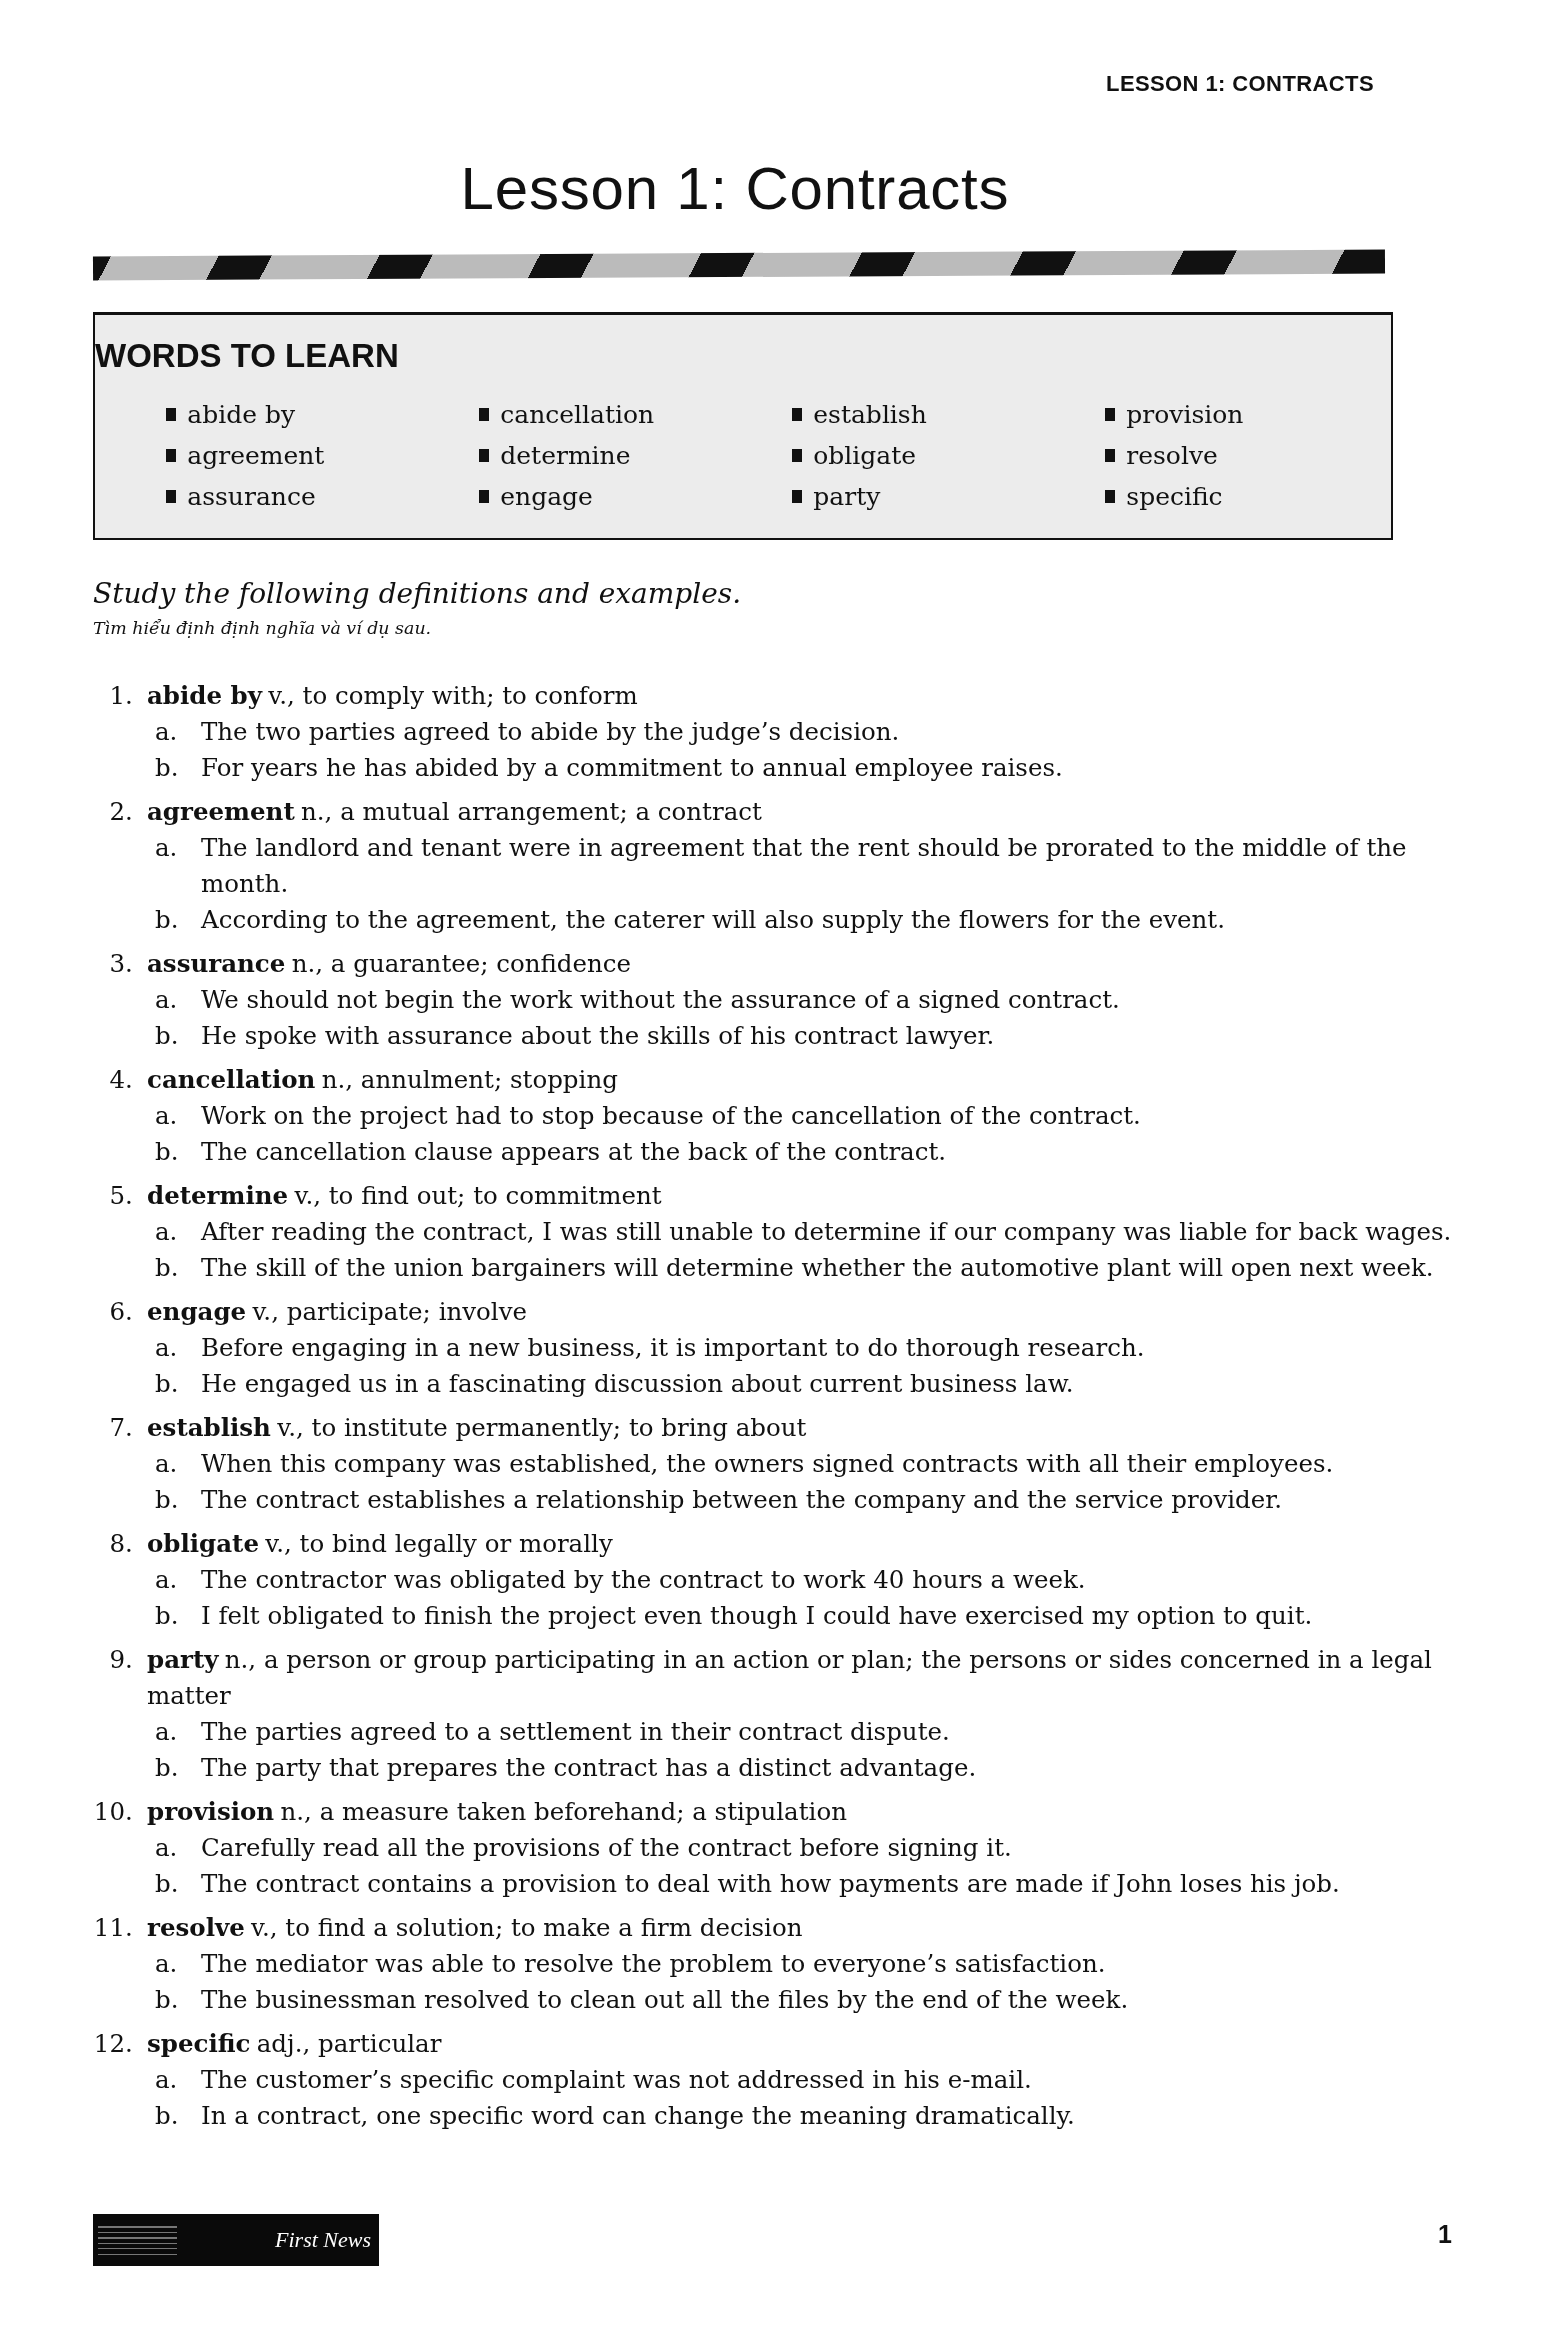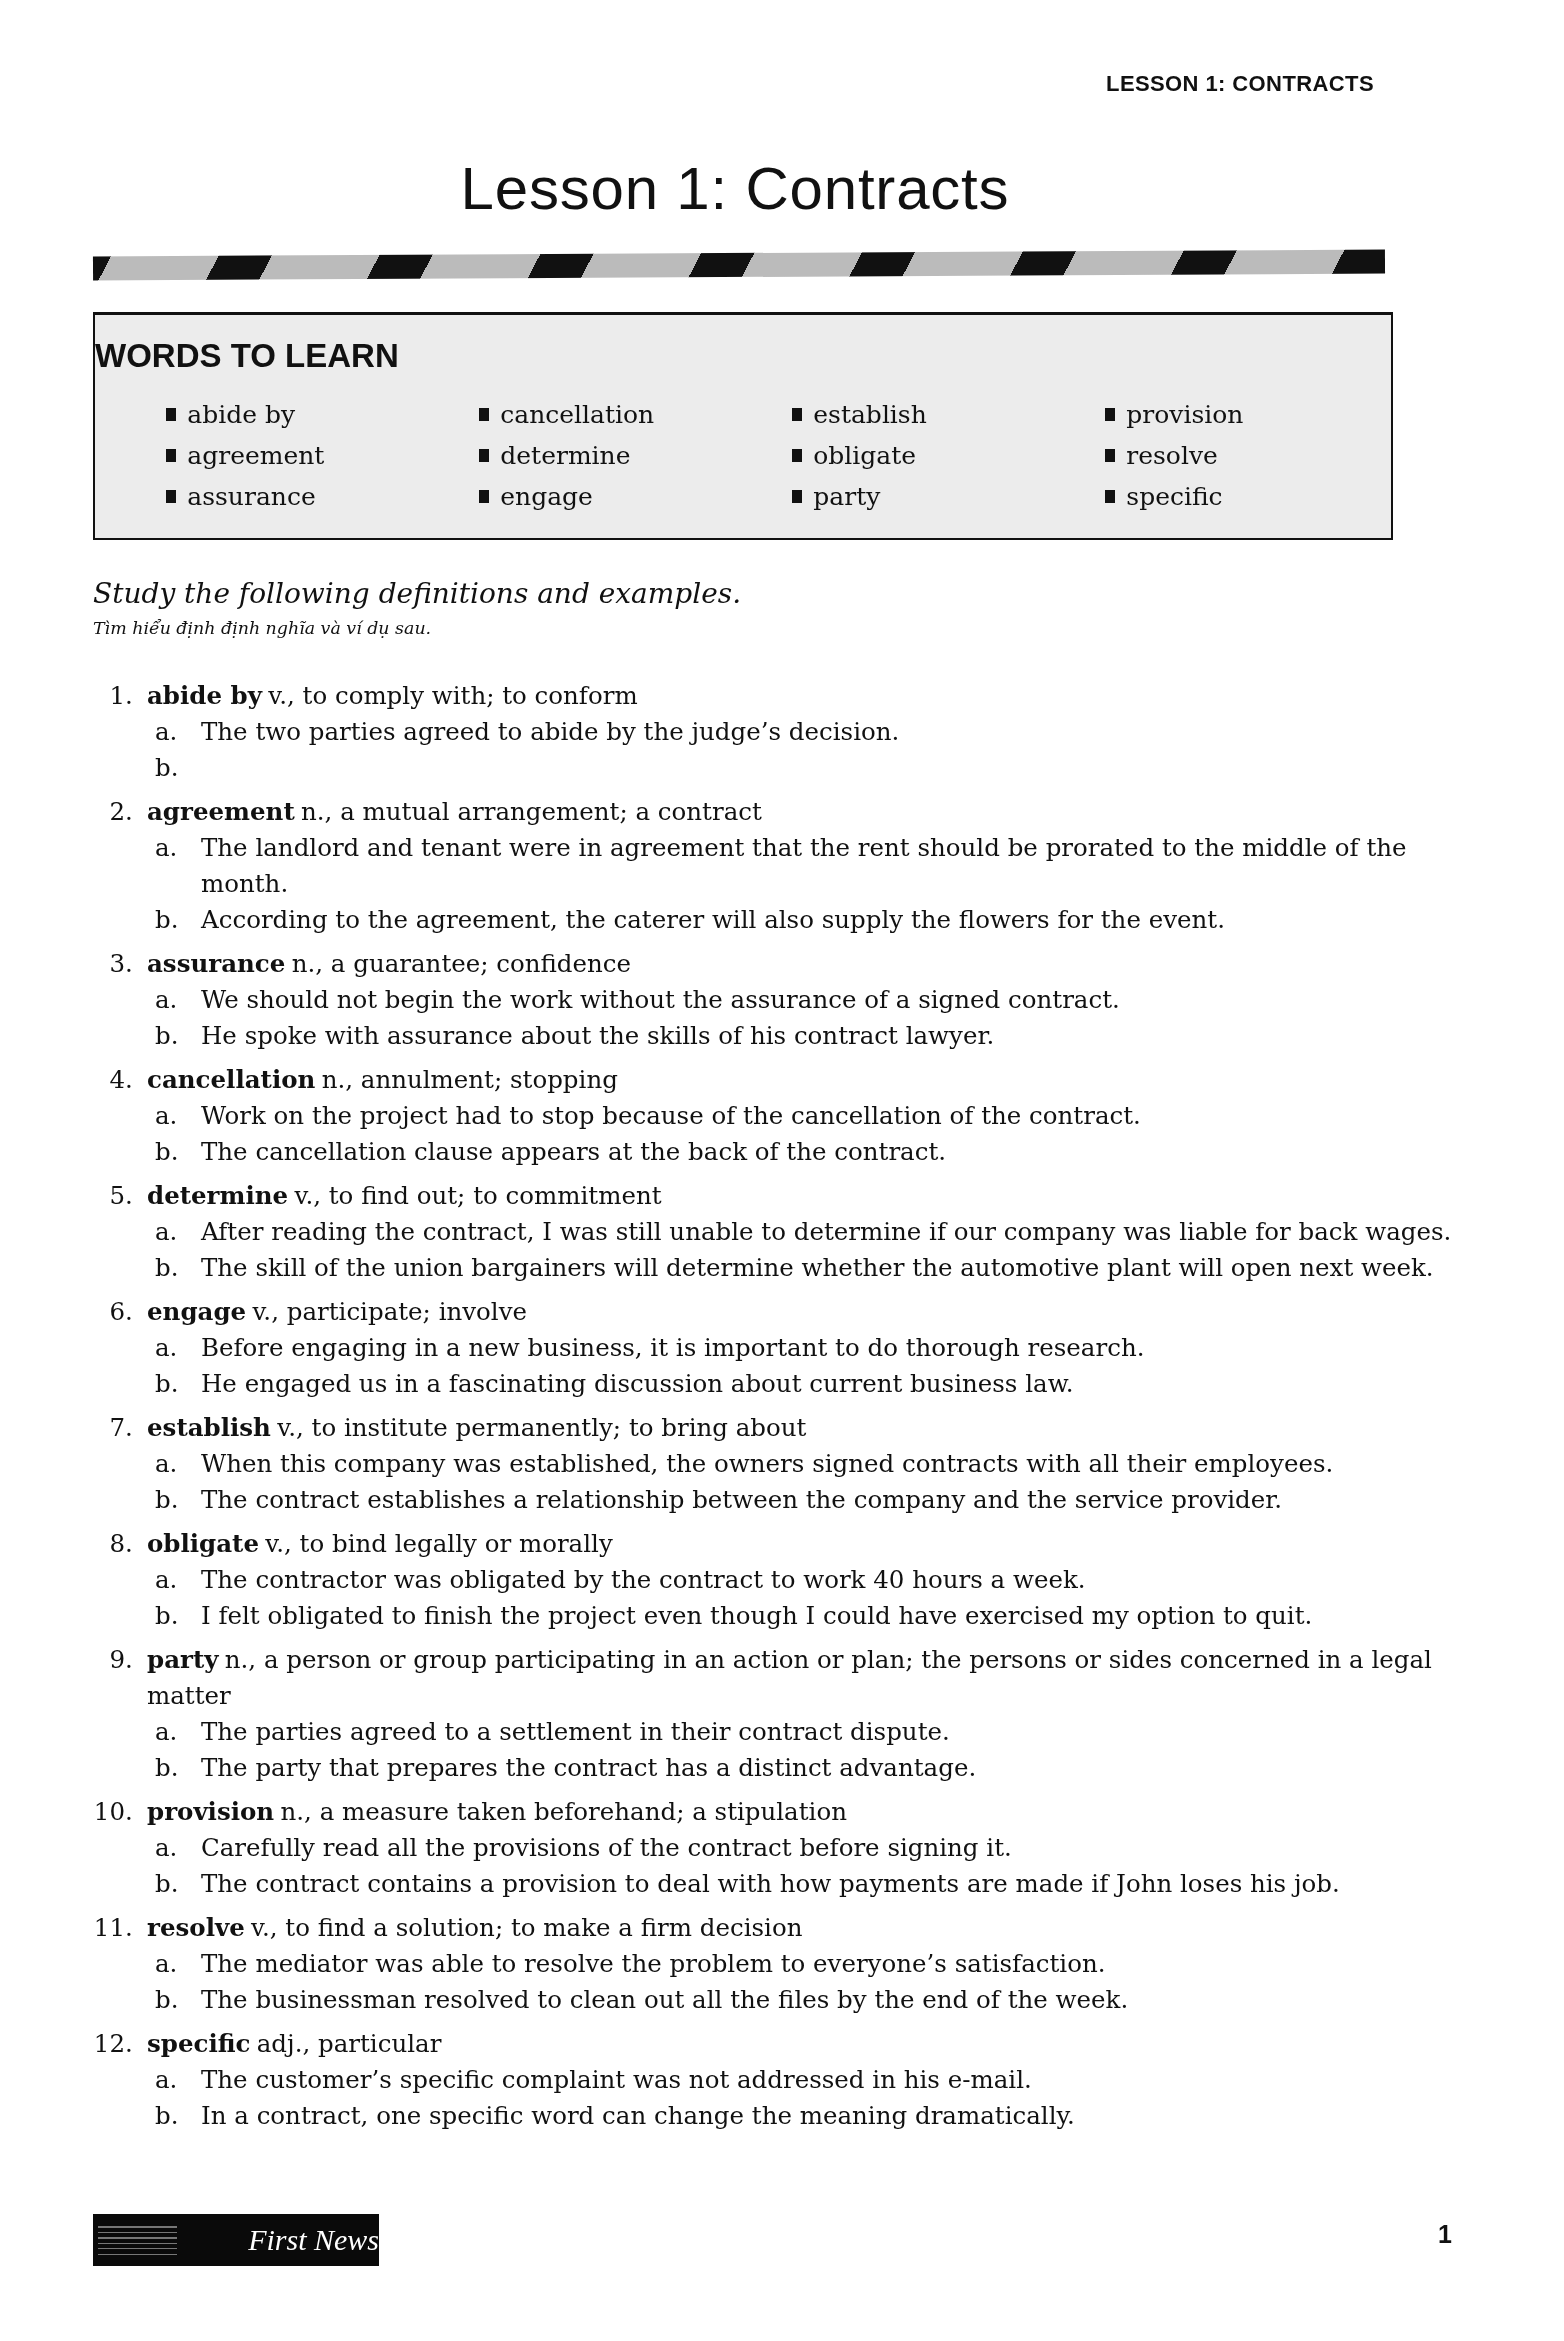--- a/index.html
+++ b/index.html
@@ -48,21 +48,22 @@
   .term { font-weight: bold; margin-right: 6.3px; }
   .ex { display: flex; margin-left: 60px; }
   .ex-label { width: 46px; flex: none; }
   .footer-logo {
     position: absolute; top: 2214px; left: 93px; width: 286px; height: 52px;
     background: #0a0a0a; display: flex; align-items: center; justify-content: flex-end;
   }
   .footer-logo .lines { position: absolute; left: 4.7px; top: 8px; width: 79px; height: 36px;
     background: repeating-linear-gradient(#0a0a0a 0 4px, #777 4px 5.5px); }
   .footer-logo .name {
-    color: #fff; font-family: "Liberation Serif", serif; font-style: italic; font-size: 30px;
+    color: #fff; font-family: "Liberation Serif", serif; font-style: italic; font-size: 22px;
+    margin-right: 8px;
   }
   .page-number {
     position: absolute; top: 2220px; left: 1438px;
     font-family: "Liberation Sans", sans-serif; font-weight: bold; font-size: 25px;
   }
 </style>
 </head>
 <body>
 
 <div class="running-head">LESSON 1: CONTRACTS</div>
@@ -133,20 +134,21 @@
       <div class="entry-head">
         <span class="num">1.</span>
         <span><span class="term">abide by</span><span>v., to comply with; to conform</span></span>
       </div>
       <div class="ex">
         <span class="ex-label">a.</span>
         <span>The two parties agreed to abide by the judge’s decision.</span>
       </div>
       <div class="ex">
         <span class="ex-label">b.</span>
+        <span>For years he has abided by a commitment to annual employee raises.</span>
       </div>
     </div>
     <div class="entry">
       <div class="entry-head">
         <span class="num">2.</span>
         <span><span class="term">agreement</span><span>n., a mutual arrangement; a contract</span></span>
       </div>
       <div class="ex">
         <span class="ex-label">a.</span>
         <span>The landlord and tenant were in agreement that the rent should be prorated to the middle of the month.</span>

